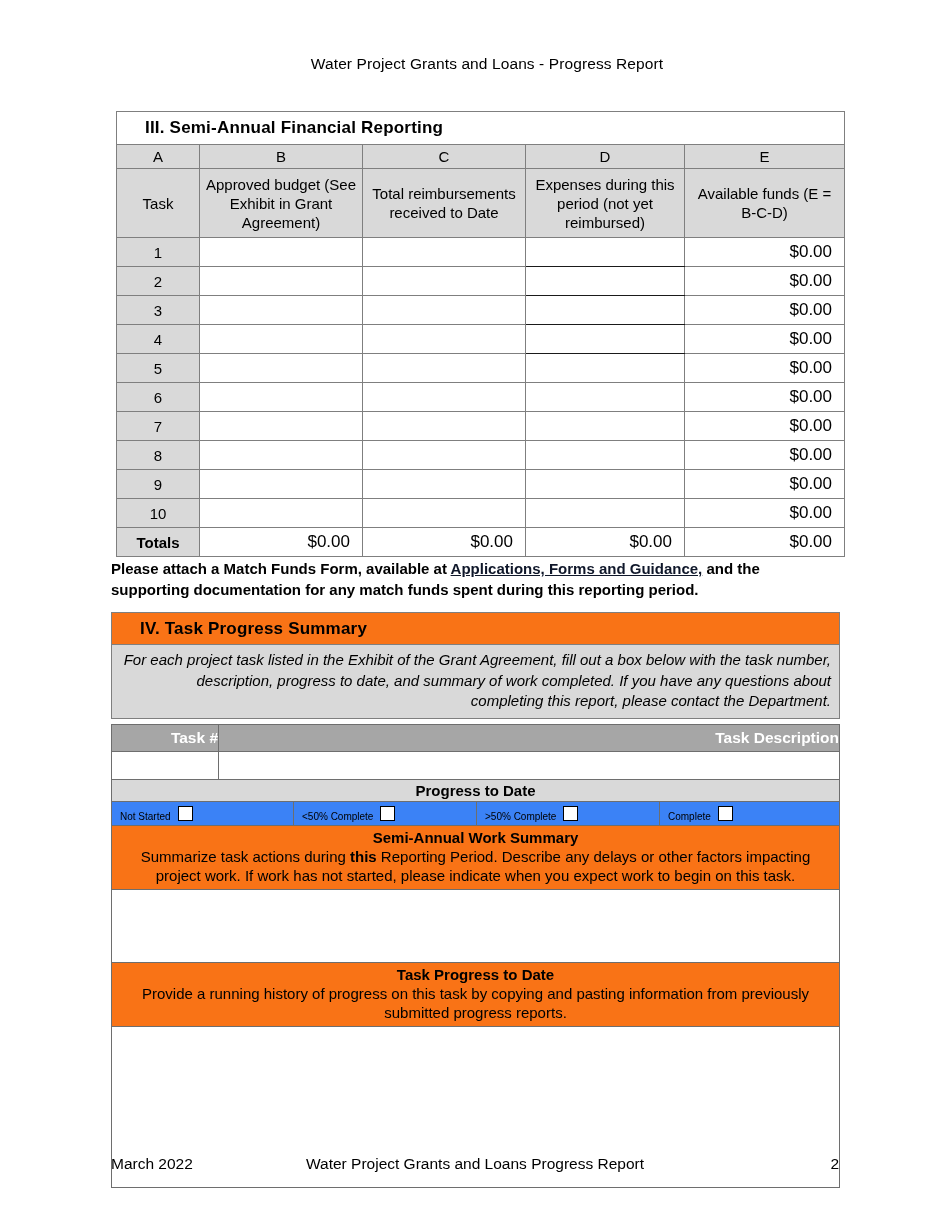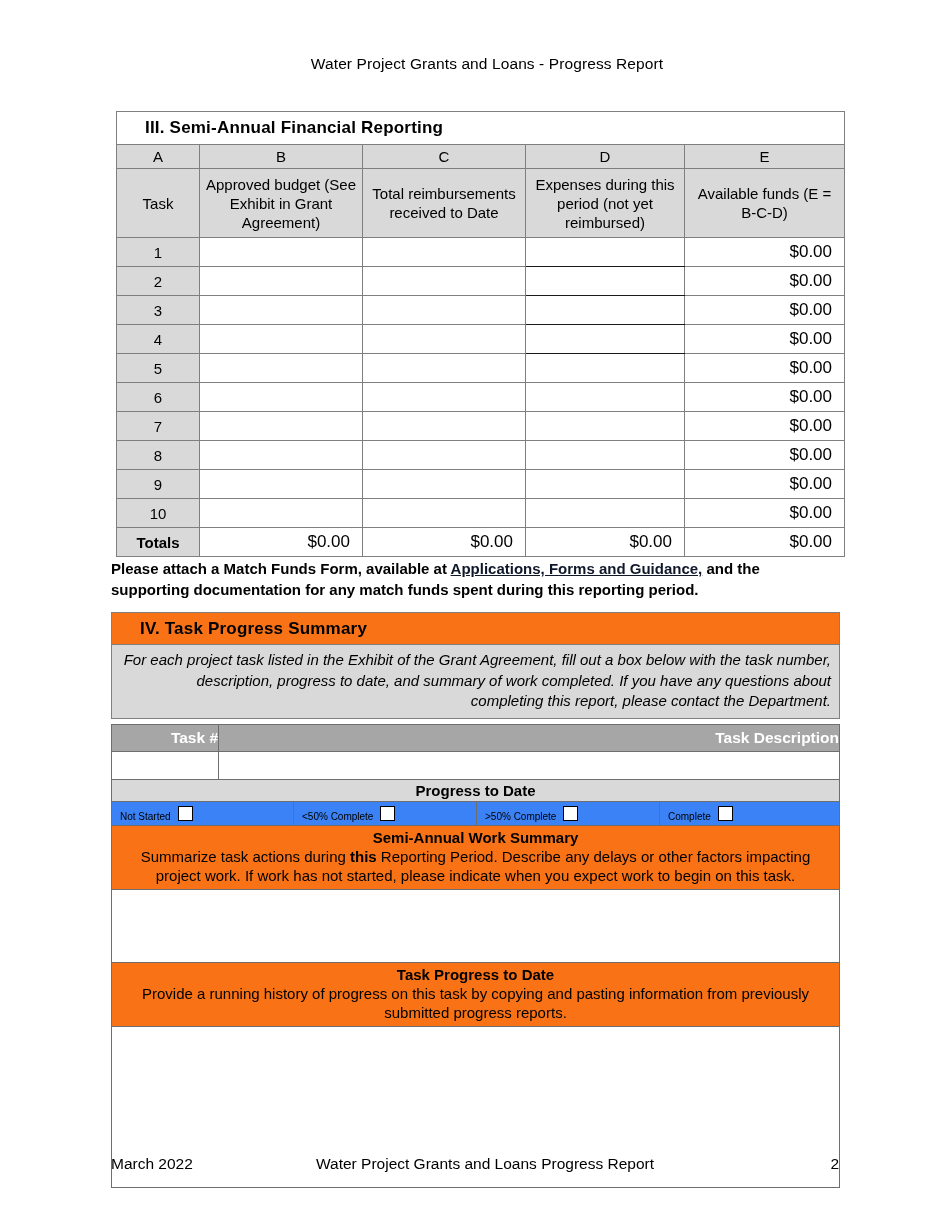--- a/index.html
+++ b/index.html
@@ -196,21 +196,21 @@
 
   
   .page-footer {
     position: absolute;
     left: 111px;
     top: 1155px;
     width: 728px;
     font-size: 15.5px;
   }
   .page-footer .foot-left   { position: absolute; left: 0;     top: 0; }
-  .page-footer .foot-center { position: absolute; left: 0; top: 0; width: 728px; text-align: center; padding-left: 10px; }
+  .page-footer .foot-center { position: absolute; left: 0; top: 0; width: 728px; text-align: center; }
   .page-footer .foot-right  { position: absolute; right: 0;    top: 0; }
 </style>
 </head>
 <body>
 
 <div class="page-header">
   <span>Water Project Grants and Loans - Progress Report</span>
 </div>
 
 <table class="doc-table" id="financial-table">

